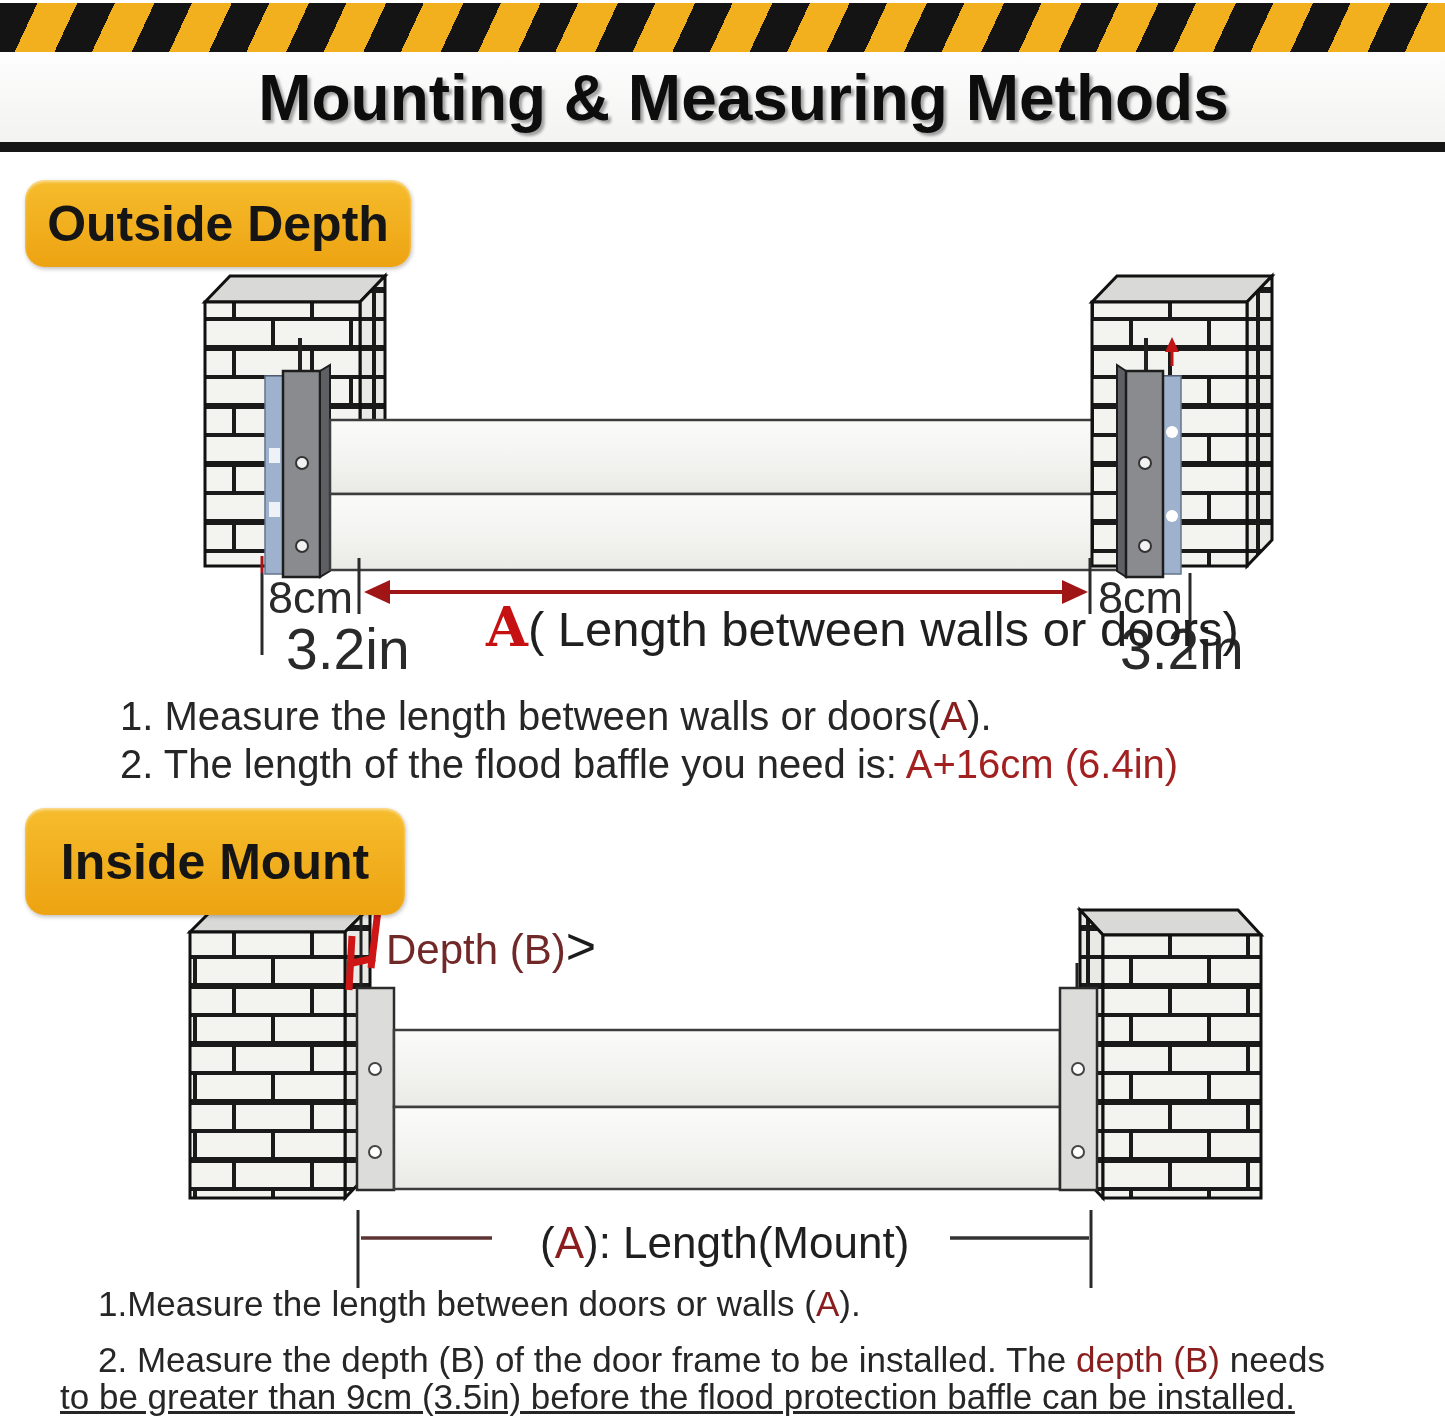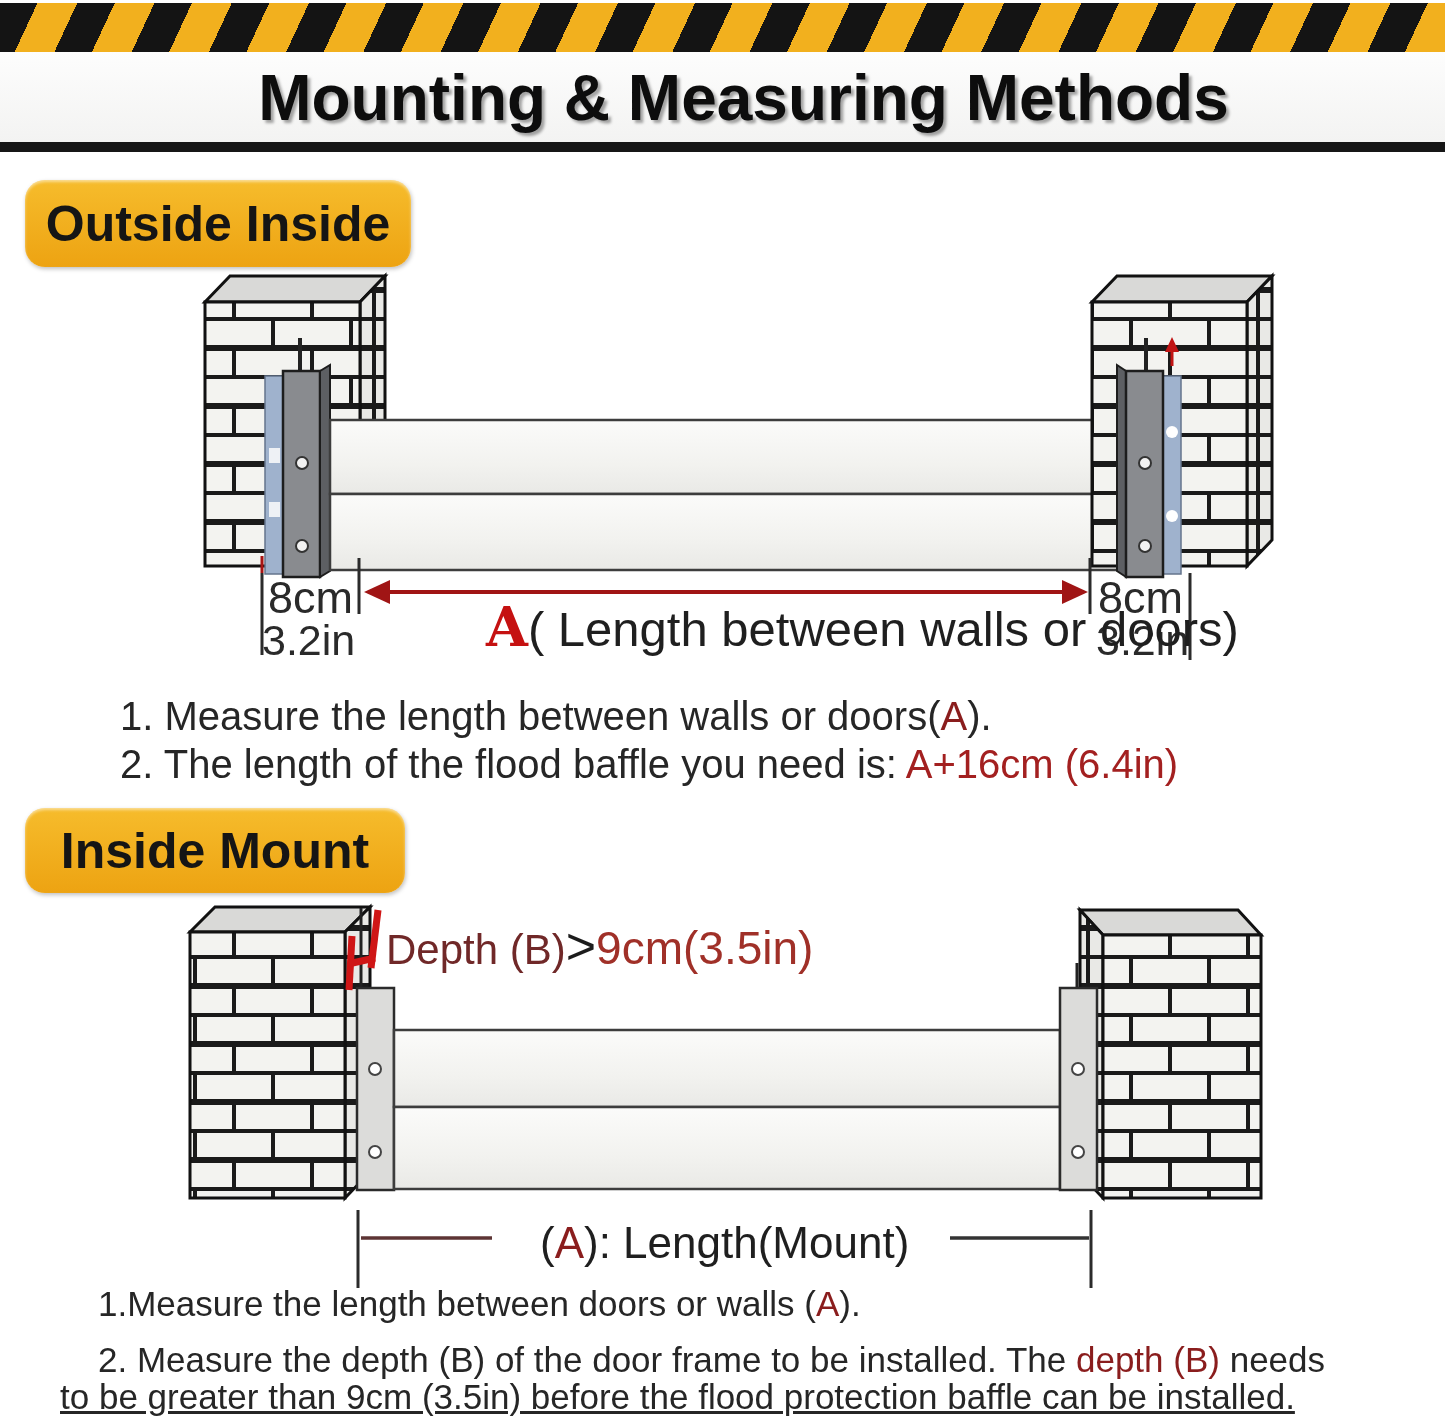--- a/index.html
+++ b/index.html
@@ -24,27 +24,27 @@
   }
   .divider{position:absolute;left:0;top:142px;width:1445px;height:10px;background:#161616;}
   
   .badge{
     position:absolute;display:flex;align-items:center;justify-content:center;
     background:linear-gradient(180deg,#f6bc2c,#eda312);
     border-radius:20px;box-shadow:inset 0 2px 3px rgba(255,255,255,.5), 1px 2px 4px rgba(0,0,0,.25);
     color:#151515;font-size:50px;font-weight:700;
   }
   .badge-outside{left:25px;top:180px;width:386px;height:87px;}
-  .badge-inside{left:25px;top:808px;width:380px;height:85px;}
+  .badge-inside{left:25px;top:808px;width:380px;height:107px;}
   
   .gfx{position:absolute;left:0;top:0;width:1445px;height:1421px;}
   
   .lab{position:absolute;color:#2a2a2a;white-space:nowrap;}
   .cm{font-size:45px;}
-  .inch{font-size:43px;}
+  .inch{font-size:57px;padding-left:24px;}
   .d1-cm-left{left:268px;top:572px;}
   .d1-in-left{left:262px;top:616px;}
   .d1-cm-right{left:1098px;top:572px;}
   .d1-in-right{left:1096px;top:616px;}
   .span-label{left:486px;top:600px;display:flex;align-items:baseline;}
   .span-letter{font-family:"DejaVu Serif",serif;font-weight:800;font-size:54px;color:#c51111;line-height:1;}
   .span-text{font-size:49px;color:#1f1f1f;}
   
   .steps1{position:absolute;left:120px;top:692px;font-size:40px;color:#262626;}
   .steps1 .line{white-space:nowrap;line-height:48px;}
@@ -189,21 +189,21 @@
       <g>
         <line x1="358" y1="1210" x2="358" y2="1288" stroke="#2b2b2b" stroke-width="3"></line>
         <line x1="361" y1="1238" x2="492" y2="1238" stroke="#5d3434" stroke-width="3.5"></line>
         <line x1="950" y1="1238" x2="1089" y2="1238" stroke="#333333" stroke-width="3.5"></line>
         <line x1="1091" y1="1210" x2="1091" y2="1288" stroke="#2b2b2b" stroke-width="3"></line>
       </g>
     </g>
   </svg>
 
   <div class="badge badge-outside">
-    <span>Outside Inside</span>
+    <span>Outside Depth</span>
   </div>
   <div class="badge badge-inside">
     <span>Inside Mount</span>
   </div>
 
   <div class="lab cm d1-cm-left">8cm</div>
   <div class="lab inch d1-in-left">3.2in</div>
   <div class="lab cm d1-cm-right">8cm</div>
   <div class="lab inch d1-in-right">3.2in</div>
   <div class="lab span-label">
@@ -216,21 +216,20 @@
       <span>1. Measure the length between walls or doors(</span><span class="maroon">A</span><span>).</span>
     </div>
     <div class="line">
       <span>2. The length of the flood baffle you need is: </span><span class="formula-red">A+16cm (6.4in)</span>
     </div>
   </div>
 
   <div class="lab depth-label">
     <span class="depth-red1">Depth (B) </span>
     <span class="depth-gt">&gt;</span>
-    <span class="depth-red2">9cm(3.5in)</span>
   </div>
   <div class="lab len-label">
     <span>(</span>
       <span class="maroon">A</span>
       <span>): Length(Mount)</span>
   </div>
 
   <div class="steps2">
     <div class="line s2-l1">
       <span>1.Measure the length between doors or walls (</span><span class="maroon">A</span><span>).</span>

